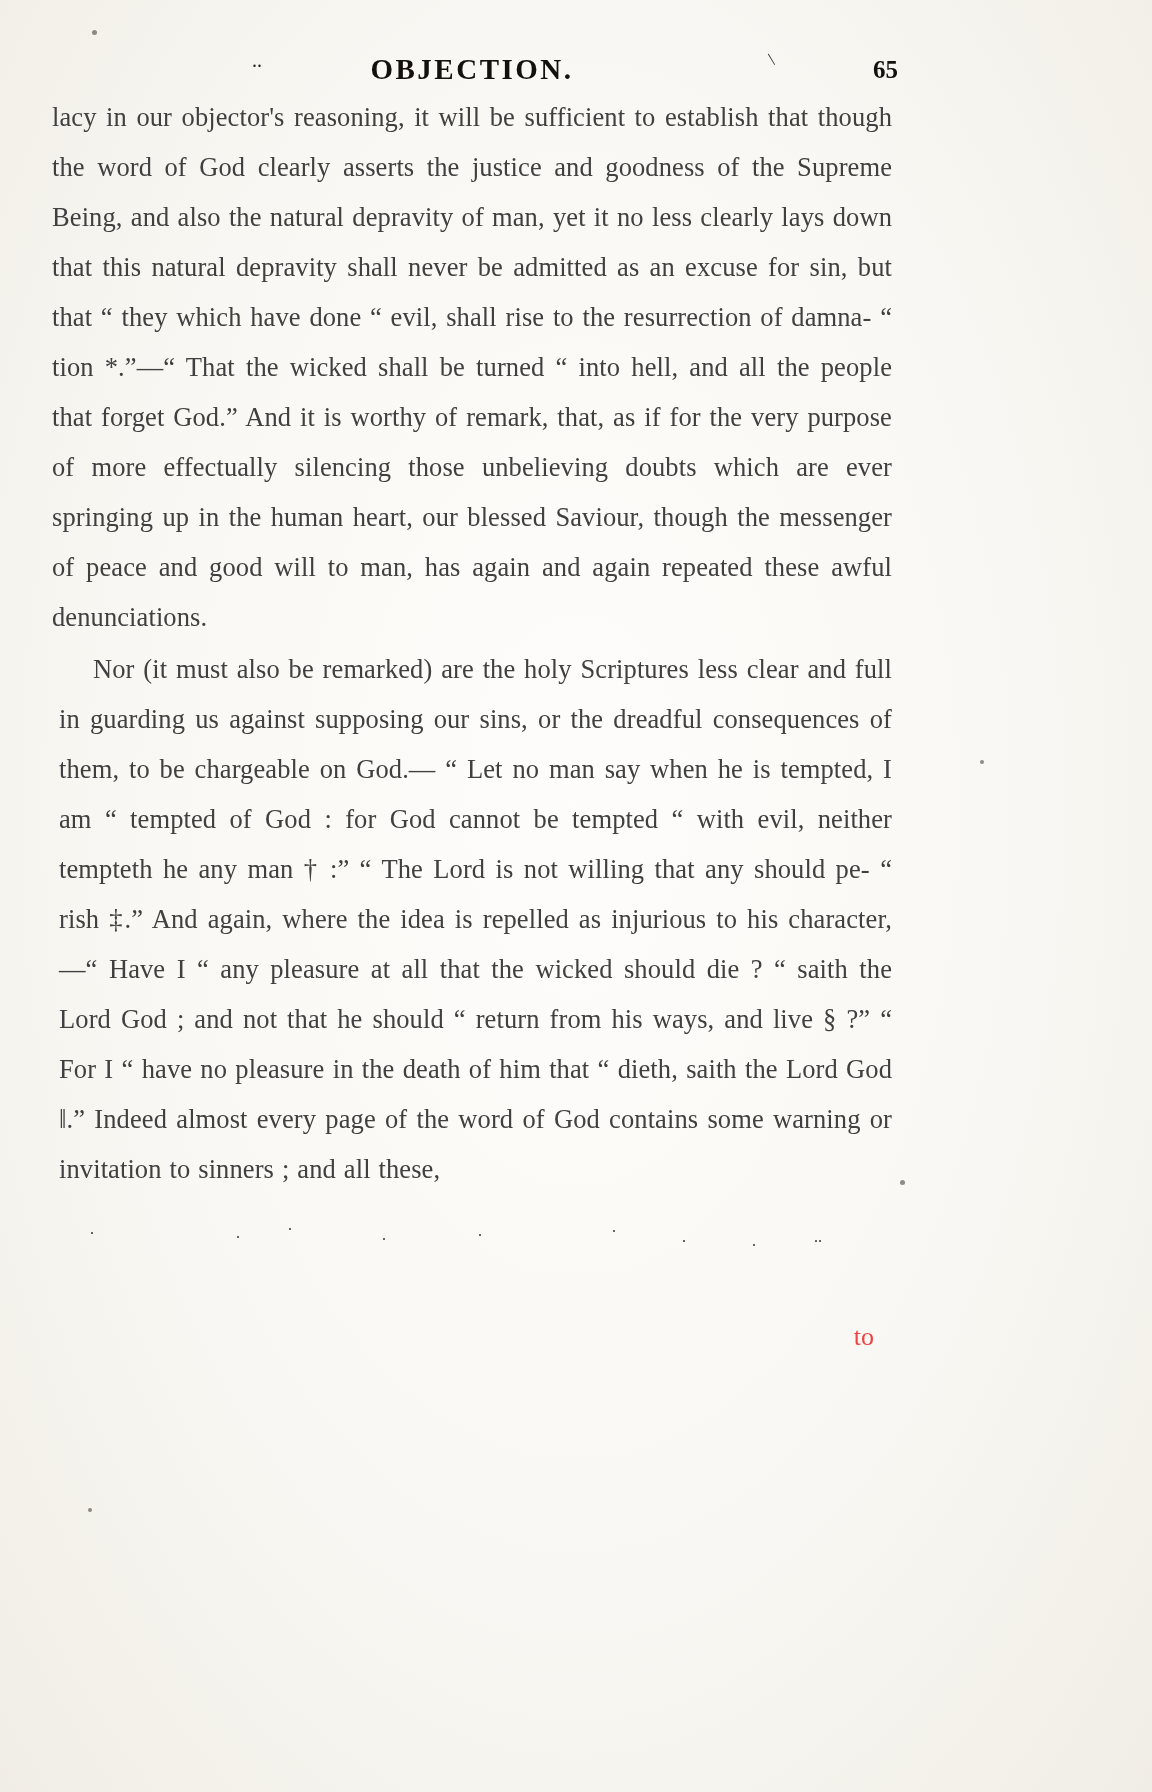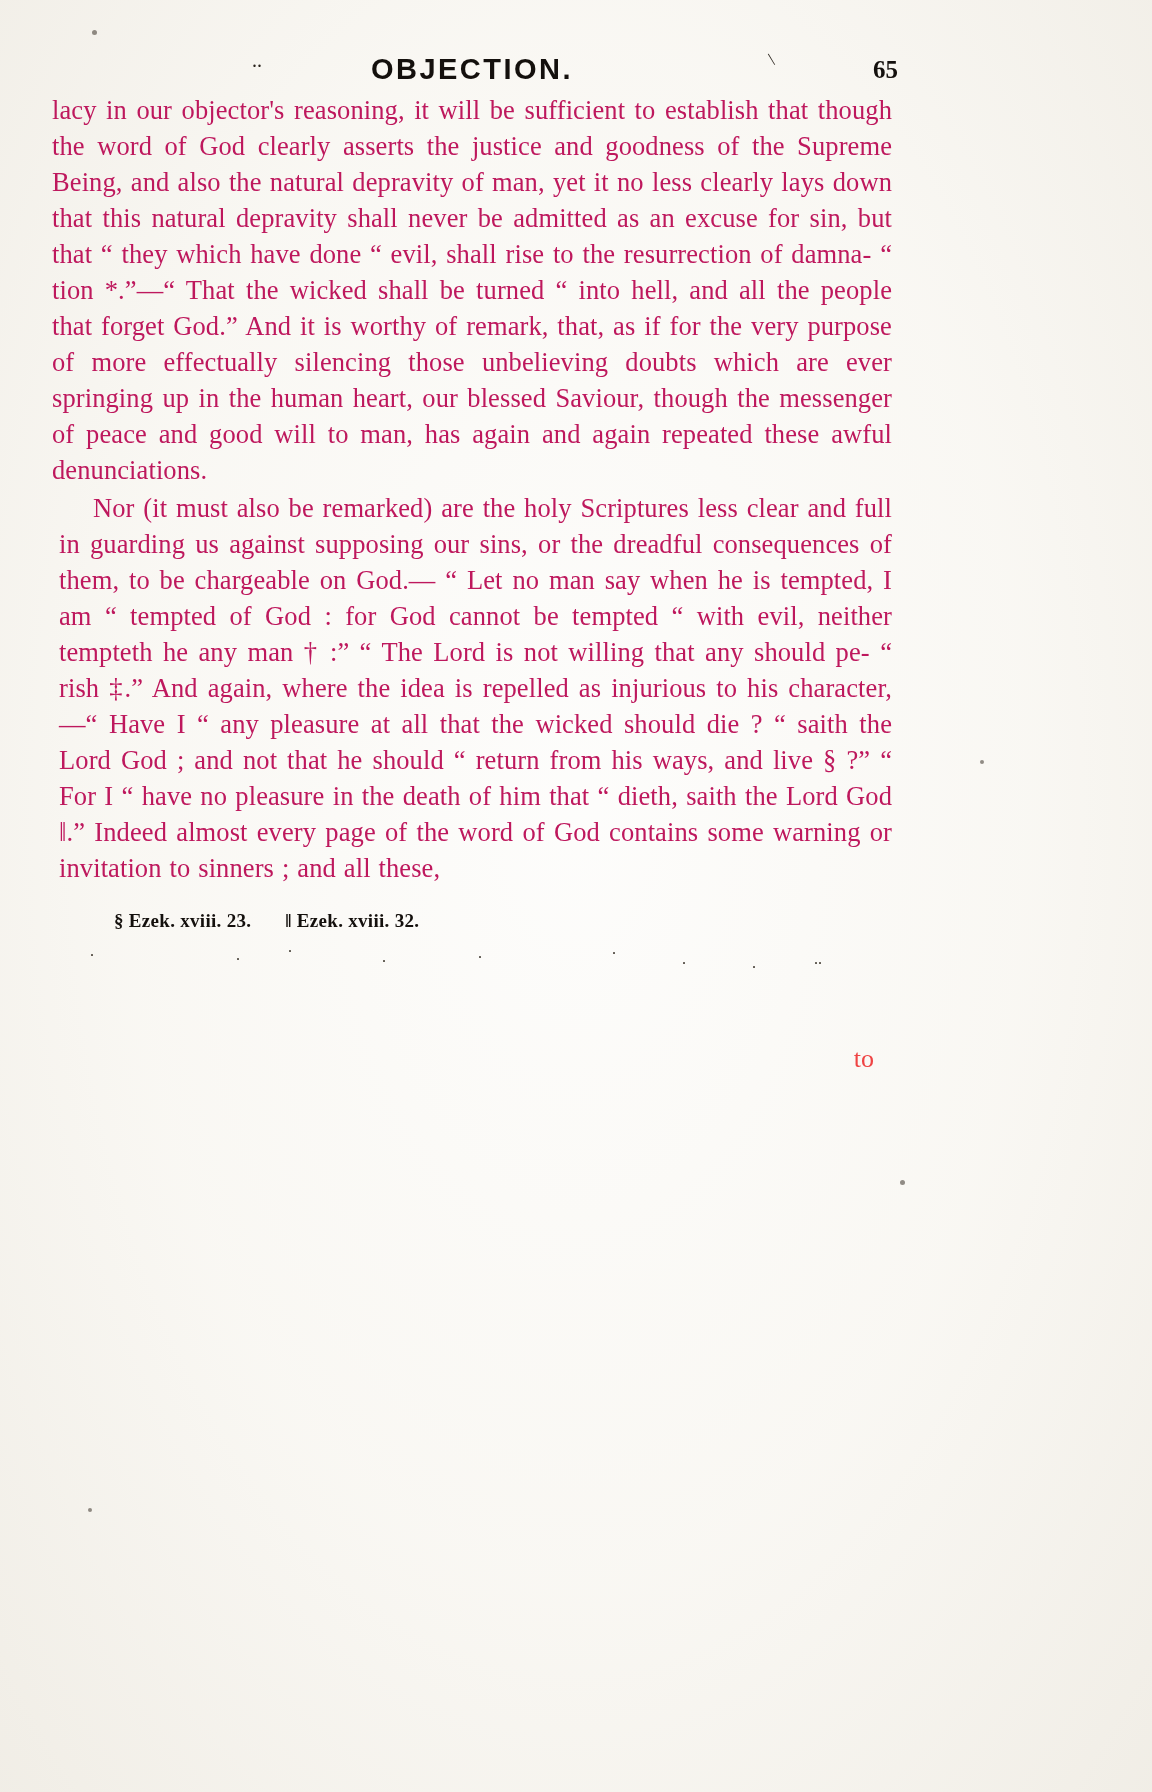--- a/index.html
+++ b/index.html
@@ -43,21 +43,21 @@
     position: relative;
     height: 48px;
     margin-bottom: 6px;
   }
   .running-head {
     font-size: 29px;
     letter-spacing: 2.5px;
     font-weight: 700;
     color: #14100d;
     text-align: left;
-    font-family: Liberation Sans, sans-serif;
+    font-family: Liberation Serif, serif;
   }
   .folio {
     position: absolute;
     right: -6px;
     bottom: 2px;
     font-size: 25px;
     font-weight: 700;
     color: #14100d;
   }
   .dot-left {
@@ -77,24 +77,24 @@
   }
   .speck {
     position: absolute;
     background: #3a332a;
     border-radius: 50%;
     opacity: 0.55;
   }
   .body-text p {
     margin: 0;
     font-size: 26.5px;
-    line-height: 36px;
+    line-height: 50px;
     text-align: justify;
     text-align-last: left;
-    color: #be185d;
+    color: #404040;
     letter-spacing: 0.1px;
     word-spacing: 1.2px;
   }
   .body-text p.indent {
     text-indent: 34px;
     margin-left: 7px;
   }
   .para-gap { height: 2px; }
 
   .footnotes {
@@ -147,25 +147,20 @@
       <span class="folio">65</span>
     </div>
 
     <div class="body-text">
       <p>lacy in our objector's reasoning, it will be sufficient to establish that though the word of God clearly asserts the justice and goodness of the Supreme Being, and also the natural depravity of man, yet it no less clearly lays down that this natural depravity shall never be admitted as an excuse for sin, but that “ they which have done “ evil, shall rise to the resurrection of damna- “ tion *.”—“ That the wicked shall be turned “ into hell, and all the people that forget God.” And it is worthy of remark, that, as if for the very purpose of more effectually silencing those unbelieving doubts which are ever springing up in the human heart, our blessed Saviour, though the messenger of peace and good will to man, has again and again repeated these awful denunciations.</p>
       <div class="para-gap"></div>
       <p class="indent">Nor (it must also be remarked) are the holy Scriptures less clear and full in guarding us against supposing our sins, or the dreadful consequences of them, to be chargeable on God.— “ Let no man say when he is tempted, I am “ tempted of God : for God cannot be tempted “ with evil, neither tempteth he any man † :” “ The Lord is not willing that any should pe- “ rish ‡.” And again, where the idea is repelled as injurious to his character,—“ Have I “ any pleasure at all that the wicked should die ? “ saith the Lord God ; and not that he should “ return from his ways, and live § ?” “ For I “ have no pleasure in the death of him that “ dieth, saith the Lord God ‖.” Indeed almost every page of the word of God contains some warning or invitation to sinners ; and all these,</p>
     </div>
 
     <div class="footnotes">
-      <div class="fn-line fn-2">
-        <span>§ Ezek. xviii. 23.</span>
-        <span class="fn-gap-c"></span>
-        <span>‖ Ezek. xviii. 32.</span>
-      </div>
     </div>
 
     <div class="foot-area">
       <div class="stray-dots">
         <span style="left:38px; top:6px;">.</span>
         <span style="left:184px; top:10px;">.</span>
         <span style="left:236px; top:2px;">.</span>
         <span style="left:330px; top:12px;">.</span>
         <span style="left:426px; top:8px;">.</span>
         <span style="left:560px; top:4px;">.</span>

